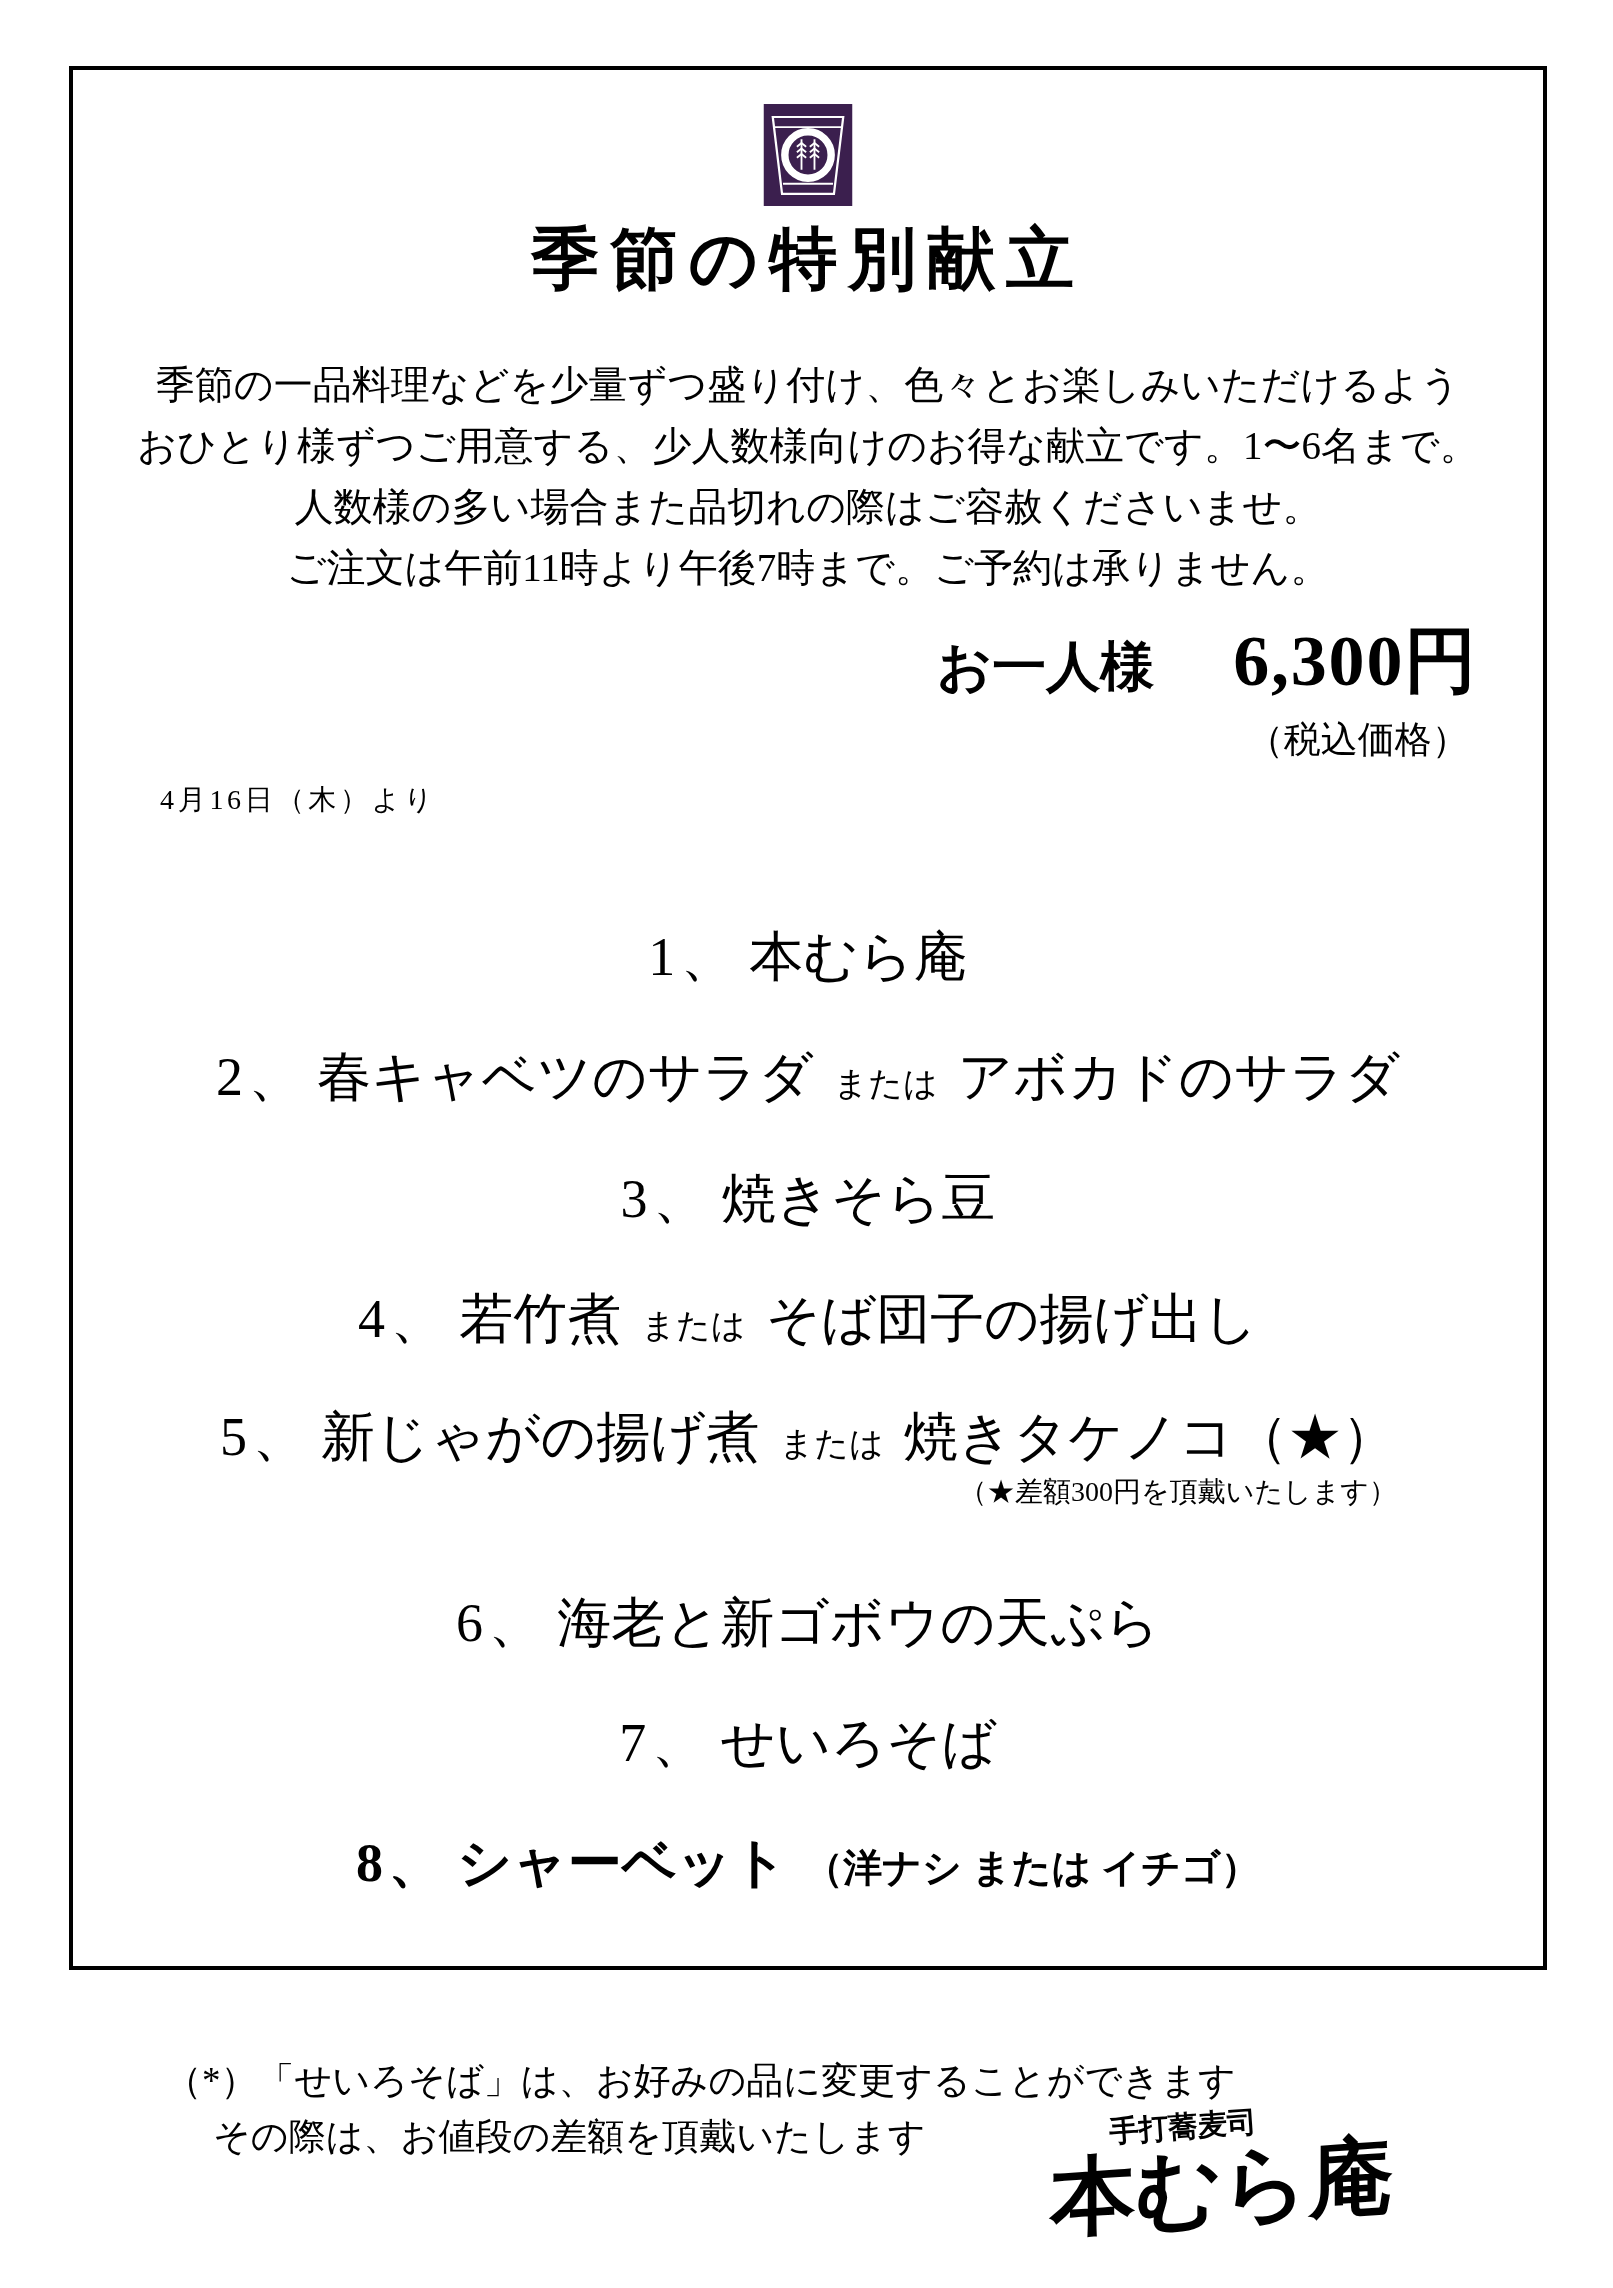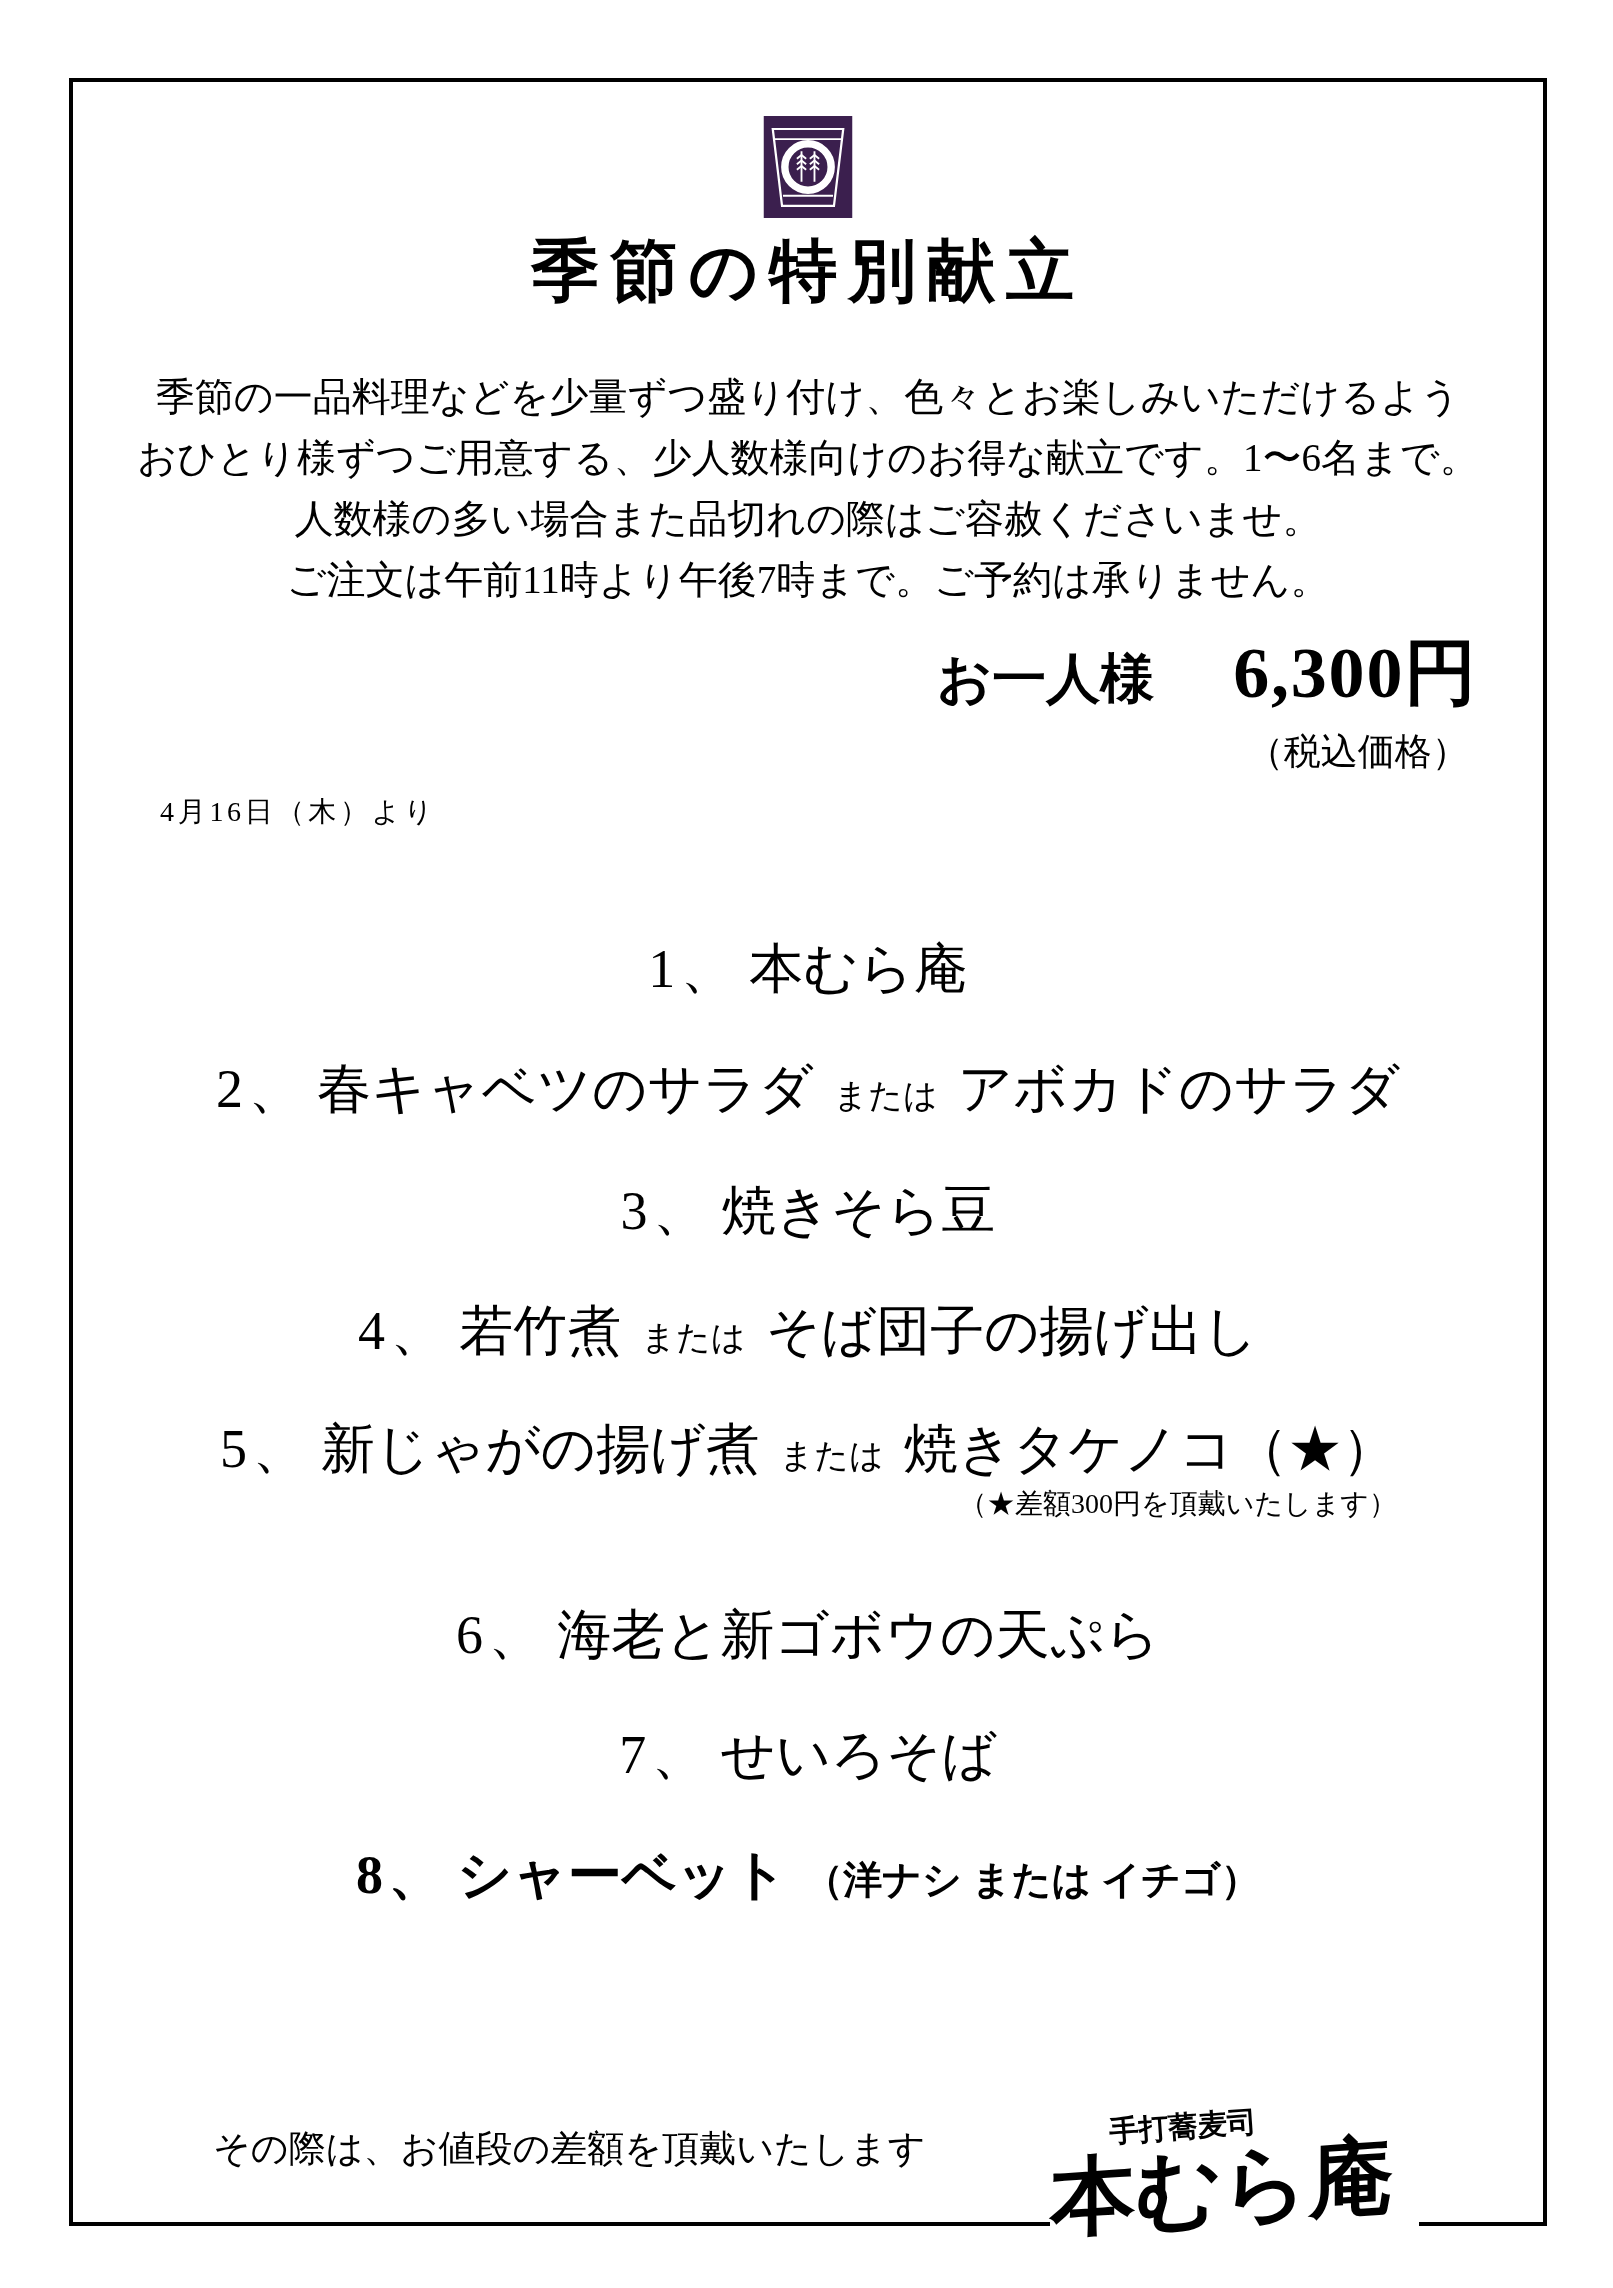--- a/index.html
+++ b/index.html
@@ -9,23 +9,23 @@
     width: 1613px;
     height: 2289px;
     background: #ffffff;
     color: #000000;
     font-family: "Liberation Serif", "DejaVu Serif", serif;
     overflow: hidden;
   }
   .frame {
     position: absolute;
     left: 69px;
-    top: 78px;
+    top: 66px;
     width: 1478px;
-    height: 2148px;
+    height: 1904px;
     border: 4.6px solid #000000;
   }
   .logo {
     position: absolute;
     top: 34px;
     left: 50%;
     transform: translateX(-50%);
     width: 89px;
     height: 102px;
   }
@@ -196,20 +196,21 @@
     <div class="menu-row row-6">
       <span class="item-number">6、</span><span class="item-name">海老と新ゴボウの天ぷら</span>
     </div>
     <div class="menu-row row-7">
       <span class="item-number">7、</span><span class="item-name">せいろそば</span>
     </div>
     <div class="menu-row row-8">
       <span class="item-number">8、</span><span class="item-name">シャーベット</span><span class="item-detail">（洋ナシ または イチゴ）</span>
     </div>
 
+    <div class="footnote-line fn-1">（*）「せいろそば」は、お好みの品に変更することができます</div>
     <div class="footnote-line fn-2">その際は、お値段の差額を頂戴いたします</div>
   </div>
 
   <div class="signature">
     <div class="sig-sub">手打蕎麦司</div>
     <div class="sig-name">本むら庵</div>
   </div>
 </div>
 
 

